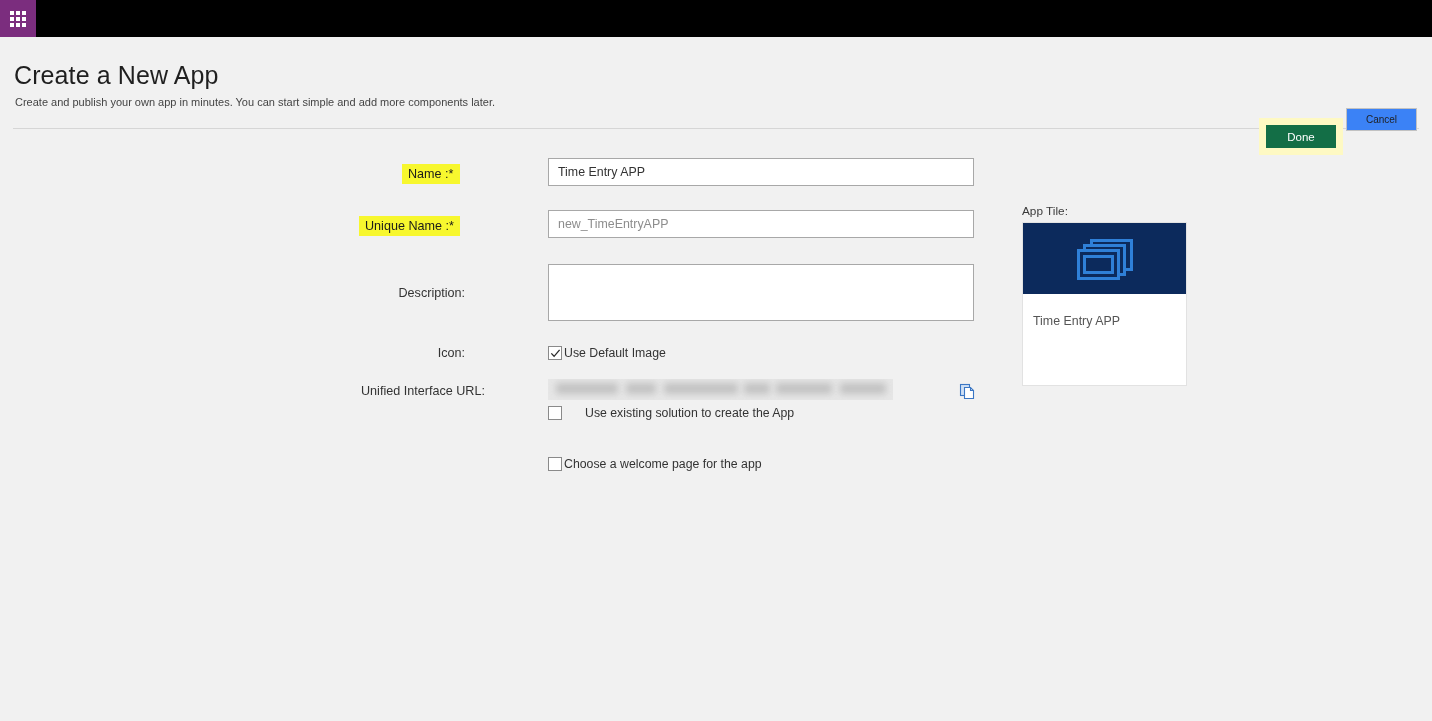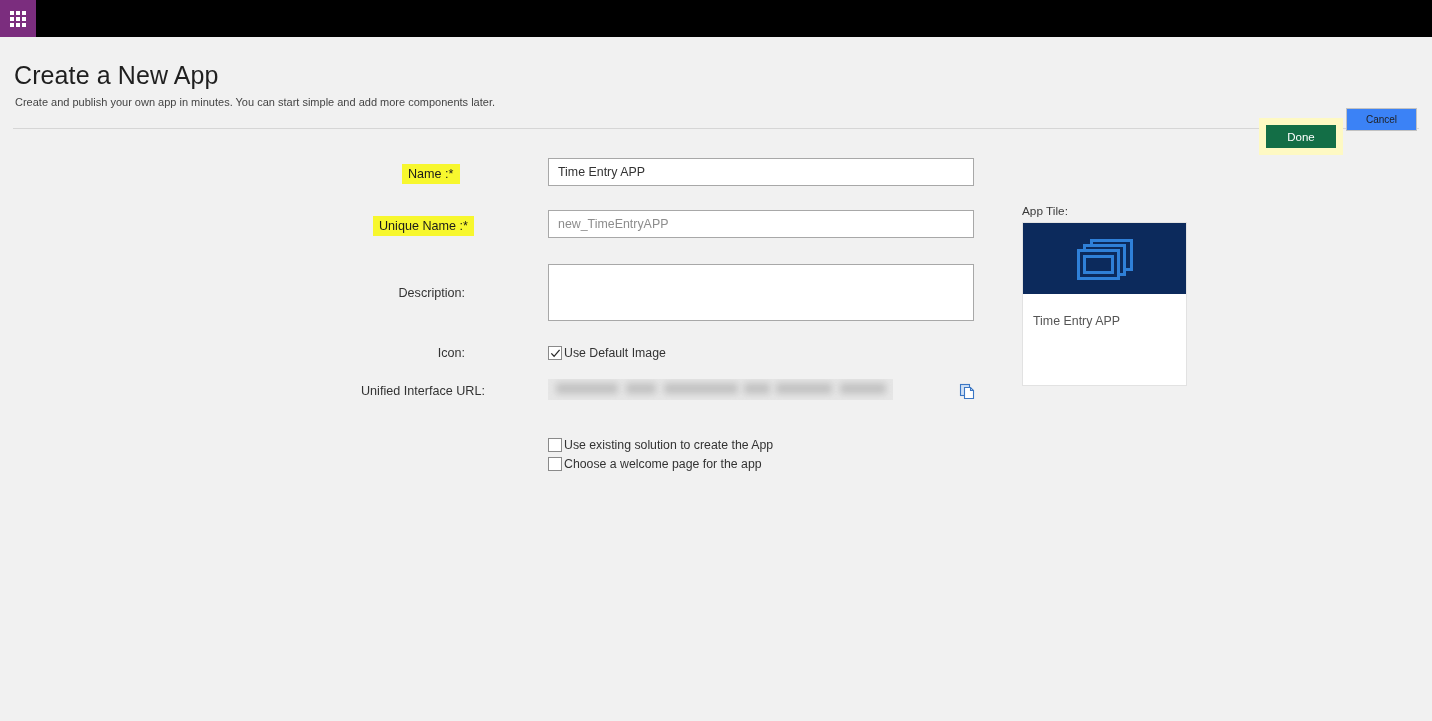--- a/index.html
+++ b/index.html
@@ -219,21 +219,21 @@
     <button id="done-btn">Done</button>
   </div>
   <button id="cancel-btn">Cancel</button>
 </div>
 
 <div id="form">
 
   <div class="field-label hl" style="left:402px; top:34px;">Name :*</div>
   <input class="txt-input" style="top: 28px;" type="text" value="Time Entry APP">
 
-  <div class="field-label hl" style="left:373px; top:86px;">Unique Name :*</div>
+  <div class="field-label hl" style="left:359px; top:86px;">Unique Name :*</div>
   <input class="txt-input muted" style="top: 80px;" type="text" value="new_TimeEntryAPP">
 
   <div class="field-label" style="left:335px; top:156px; width:130px;">Description:</div>
   <textarea id="description-box" placeholder="" style=""></textarea>
 
   <div class="field-label" style="left:365px; top:216px; width:100px;">Icon:</div>
   <div class="cbrow" style="top:216px;">
     <span class="cbox">
       <svg width="11" height="11" viewBox="0 0 11 11">
         <path d="M1.3 5.4 L4.1 8.3 L9.6 1.9" stroke="#2b2b2b" stroke-width="1.3" fill="none"></path>
@@ -252,21 +252,21 @@
     <span class="bl" style="left:292px;width:46px;"></span>
   </div>
   <span id="copy-icon">
     <svg width="18" height="18" viewBox="0 0 18 18">
       <rect x="1.5" y="2.5" width="9" height="11" fill="#cfe0f5" stroke="#3a76c4" stroke-width="1.1"></rect>
       <path d="M5.5 5.5 h6 l3 3 v8 h-9 z" fill="#ffffff" stroke="#3a76c4" stroke-width="1.1"></path>
       <path d="M11.5 5.5 v3 h3" fill="none" stroke="#3a76c4" stroke-width="1.1"></path>
     </svg>
   </span>
 
-  <div class="cbrow" style="top:308px;">
+  <div class="cbrow" style="top:276px;gap:21px;">
     <span class="cbox"></span>
     <span class="cbl">Use existing solution to create the App</span>
   </div>
 
   <div class="cbrow" style="top:327px;">
     <span class="cbox"></span>
     <span class="cbl">Choose a welcome page for the app</span>
   </div>
 
   <div id="app-tile-label">App Tile:</div>

